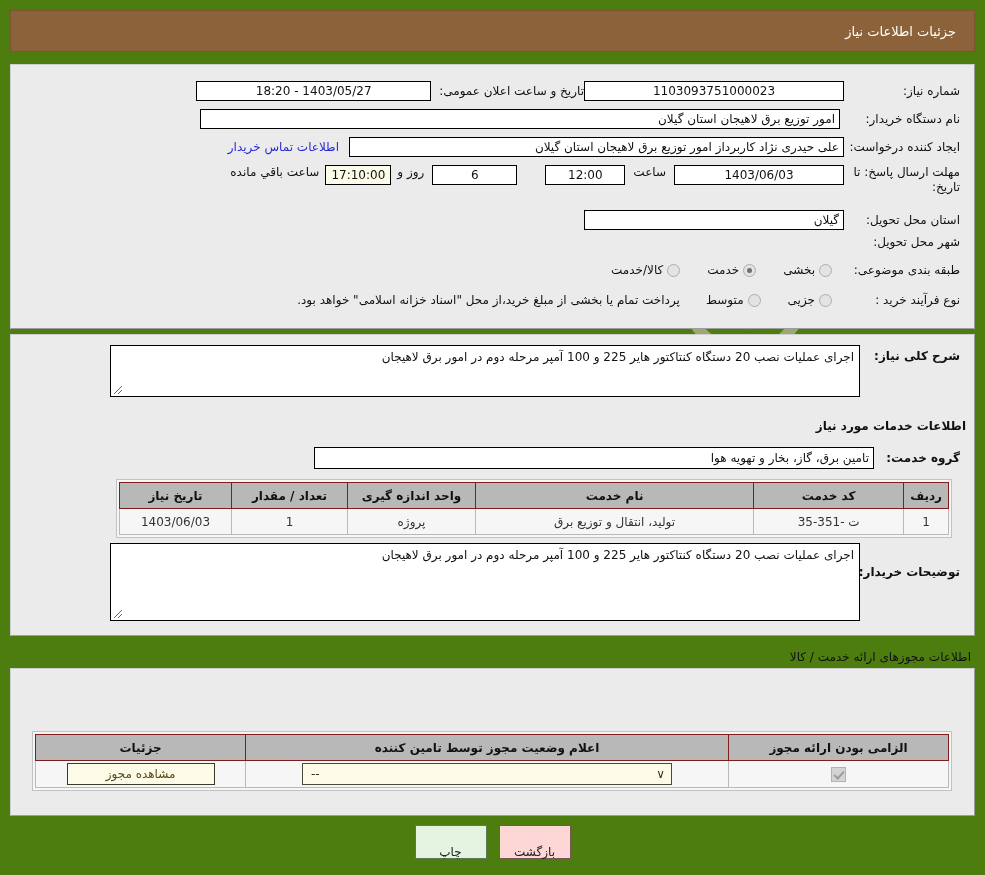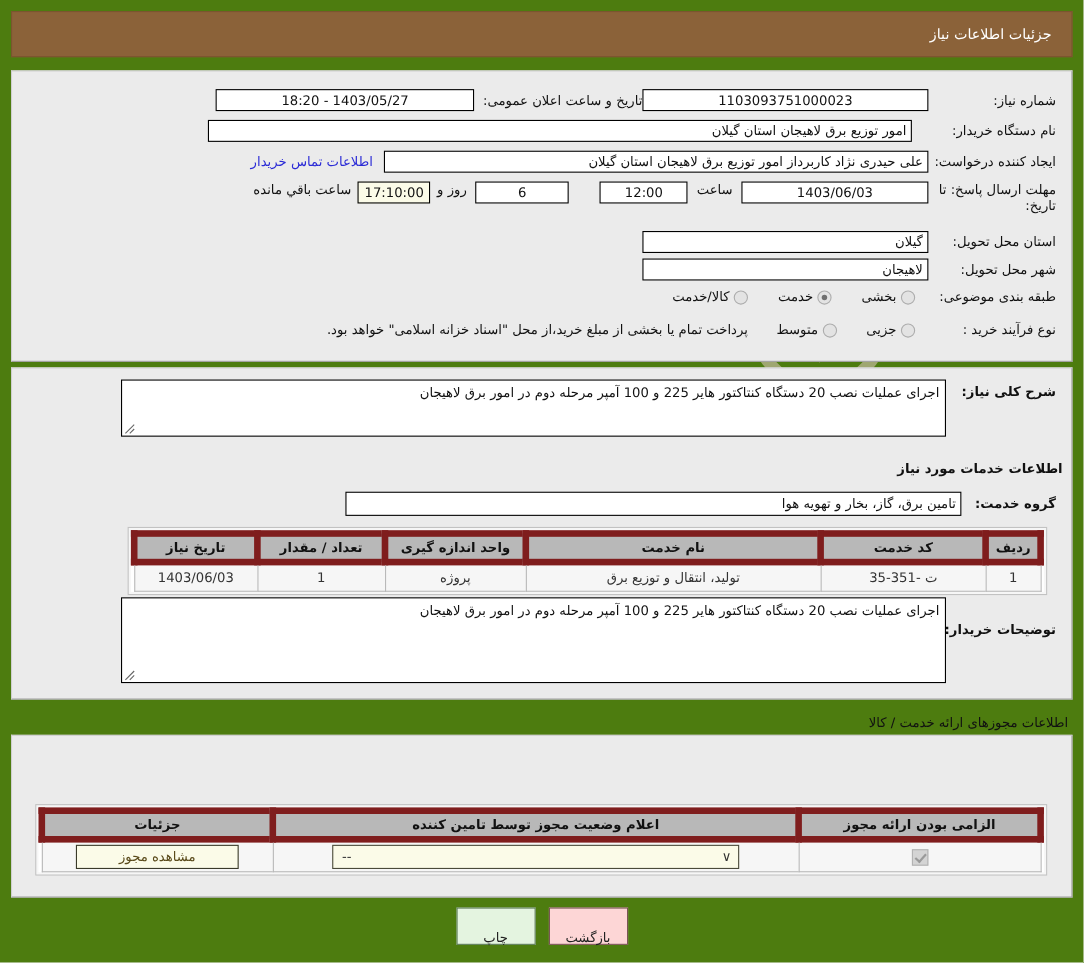--- a/index.html
+++ b/index.html
@@ -165,21 +165,21 @@
   .ta .grip svg { display: block; }
 
   
   table.grid {
     border-collapse: collapse;
     font-size: 12px;
     background: #fff;
   }
   table.grid th {
     background: #b8b8b8;
-    border: 6px solid #7f1d1d;
+    border: 1px solid #7f1d1d;
     font-weight: bold;
     color: #111;
     height: 26px;
     padding: 2px 6px;
     text-align: center;
     white-space: nowrap;
   }
   table.grid td {
     background: #f6f6f6;
     border: 1px solid #b9b9b9;
@@ -311,21 +311,21 @@
       <span class="lbl" style="width:108px; display:inline-block;">شماره نیاز:</span>
       <span class="fld" style="width:260px; margin-right:8px;">1103093751000023</span>
     </div>
     <div class="row" style="top:16px; right:390px;">
       <span class="lbl">تاریخ و ساعت اعلان عمومی:</span>
       <span class="fld" style="width:235px; margin-right:8px;text-align:center;">1403/05/27 - 18:20</span>
     </div>
 
     <div class="row" style="top:44px; right:14px;">
       <span class="lbl" style="width:108px; display:inline-block;">نام دستگاه خریدار:</span>
-      <span class="fld right" style="width:640px; margin-right:23px;">امور توزیع برق لاهیجان استان گیلان</span>
+      <span class="fld right" style="width:640px; margin-right:12px;">امور توزیع برق لاهیجان استان گیلان</span>
     </div>
 
     <div class="row" style="top:72px; right:14px;">
       <span class="lbl" style="width:108px; display:inline-block;">ایجاد کننده درخواست:</span>
       <span class="fld right" style="width:495px; margin-right:8px;">علی حیدری نژاد کاربرداز امور توزیع برق لاهیجان استان گیلان</span>
       <a class="link" style="margin-right:10px;">اطلاعات تماس خریدار</a>
     </div>
 
     <div class="row" style="top:100px; right:14px; align-items:flex-start;">
       <span class="lbl" style="width:108px; display:inline-block; white-space:normal; line-height:15px;">مهلت ارسال پاسخ: تا تاریخ:</span>
@@ -338,21 +338,20 @@
       <span class="plain" style="margin-right:6px;">ساعت باقي مانده</span>
     </div>
 
     <div class="row" style="top:145px; right:14px;">
       <span class="lbl" style="width:108px; display:inline-block;">استان محل تحویل:</span>
       <span class="fld right" style="width:260px; margin-right:8px;">گیلان</span>
     </div>
 
     <div class="row" style="top:170px; right:14px;">
       <span class="lbl" style="width:108px; display:inline-block;">شهر محل تحویل:</span>
-      <span class="fld right" style="width:260px; margin-right:8px;">لاهیجان</span>
     </div>
 
     <div class="row" style="top:198px; right:14px;">
       <span class="lbl" style="width:108px; display:inline-block;">طبقه بندی موضوعی:</span>
       <span class="radio-group" style="margin-right:20px;">
         <span class="radio-item">
           <span class="radio" id="cat-r0"></span>
           <span class="plain">بخشی</span>
         </span>
         <span class="radio-item" style="margin-right:22px;">

